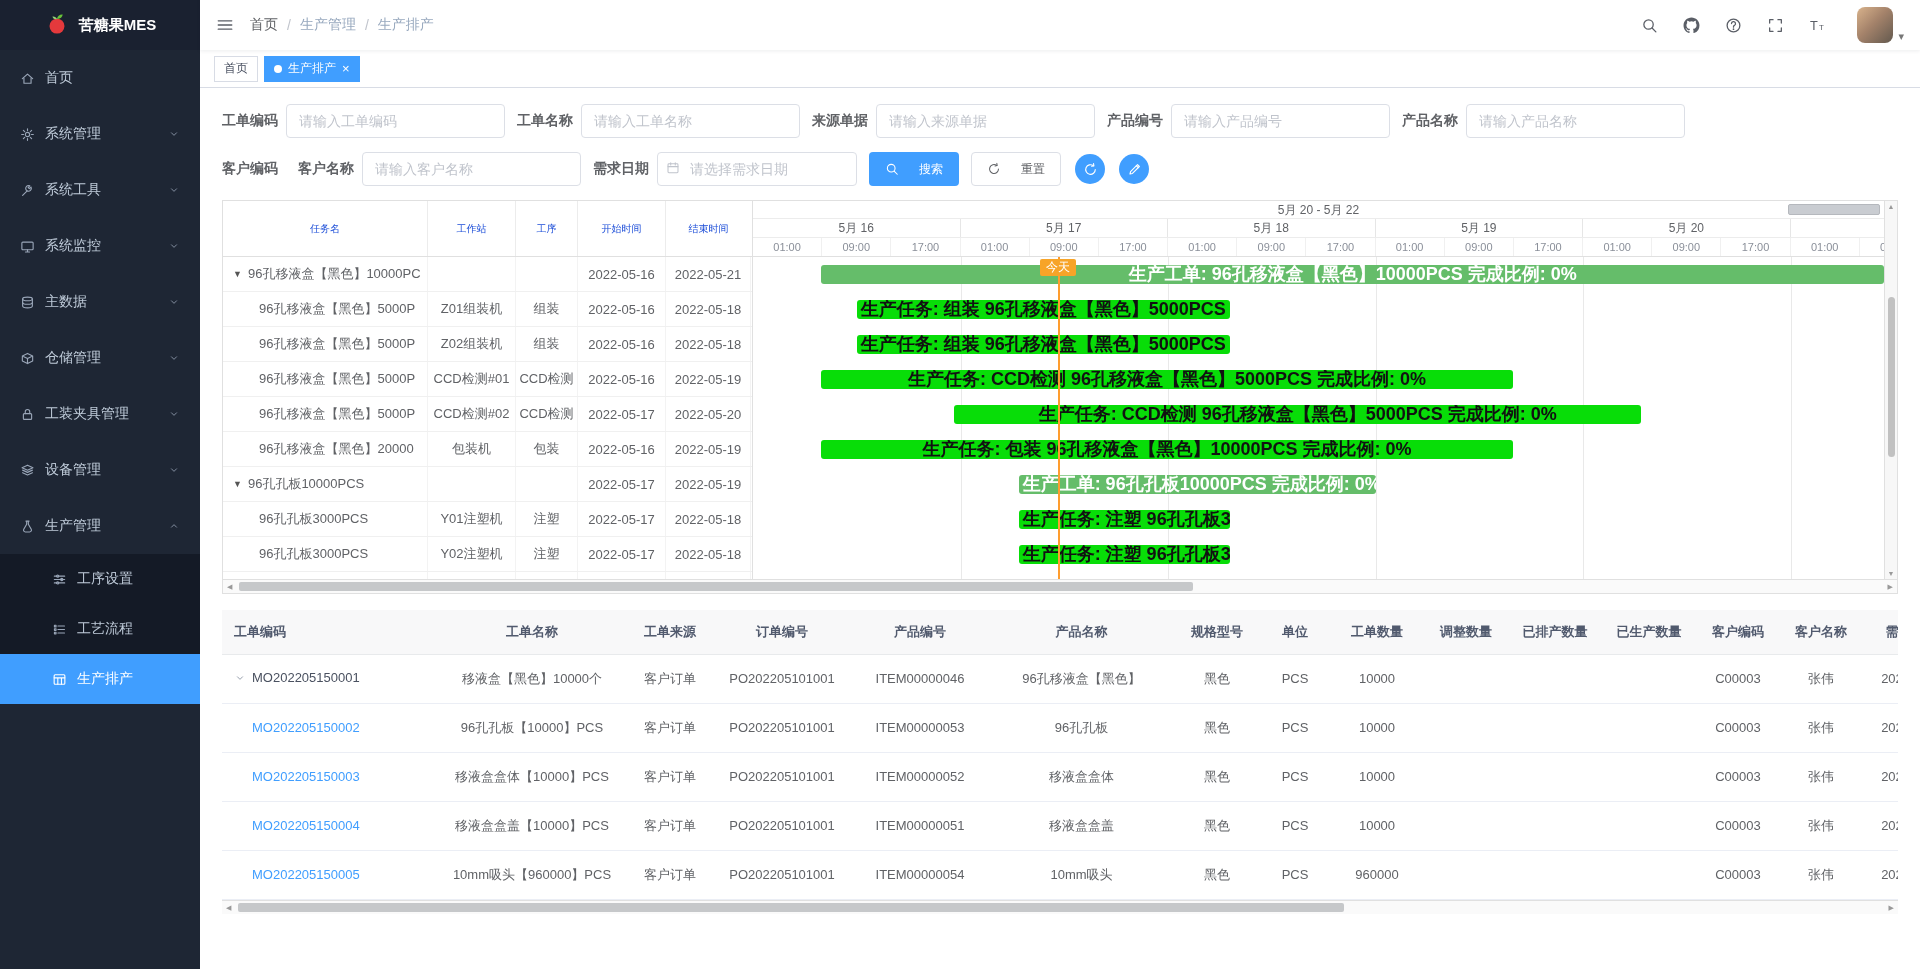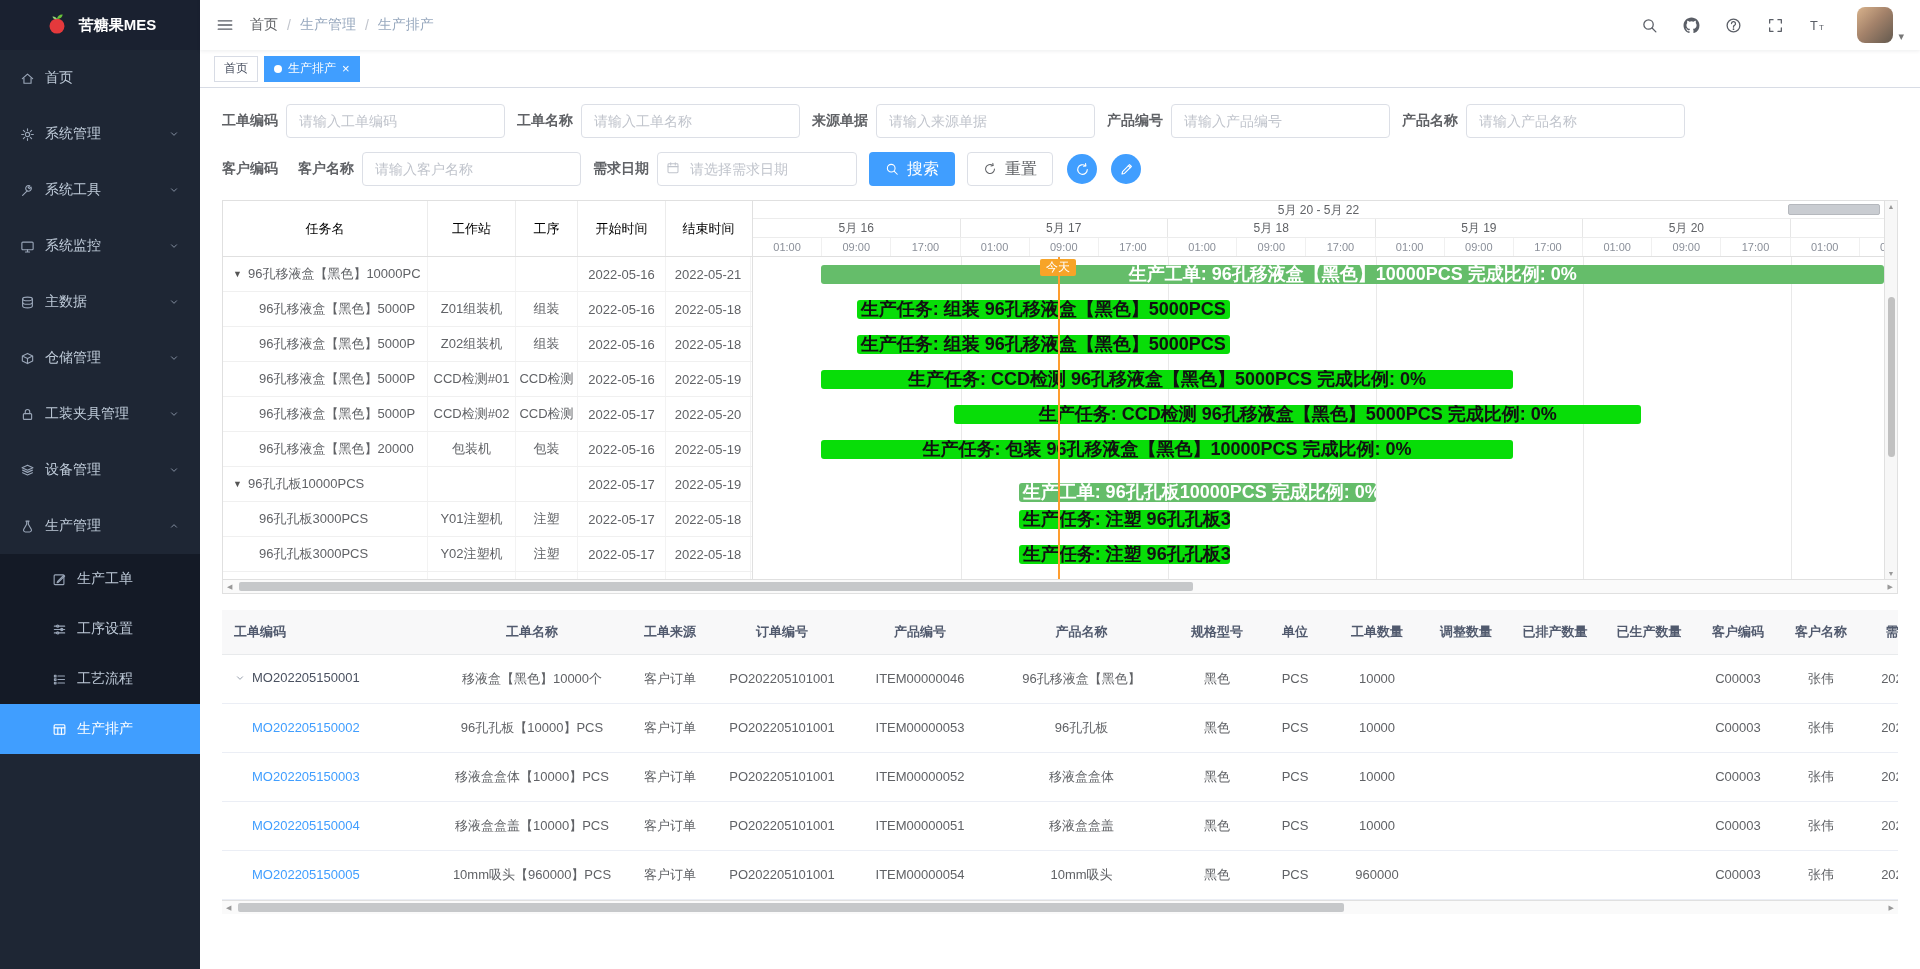--- a/index.html
+++ b/index.html
@@ -44,31 +44,31 @@
   .filter-area{padding-top:16px}
   .f-row{display:flex;align-items:center;height:34px;margin-bottom:14px}
   .f-fields{display:flex;align-items:center}
   .f-item{display:flex;align-items:center;margin-right:12px}
   .f-label{font-weight:700;color:#606266;font-size:14px;margin-right:8px;white-space:nowrap}
   .f-input{position:relative;display:inline-flex}
   .f-input input{width:219px;height:34px;border:1px solid #dcdfe6;border-radius:4px;padding:0 12px;font-size:14px;color:#606266;outline:none;font-family:inherit}
   .f-input input::placeholder{color:#c0c4cc}
   .f-input.date input{width:200px;padding-left:32px}
   .f-input .cal{position:absolute;left:9px;top:9px;color:#c0c4cc}
-  .btn{display:inline-flex;align-items:center;gap:8px;height:34px;padding:0 15px;border-radius:4px;font-size:16px;cursor:pointer;border:1px solid transparent;font-family:Liberation Serif, serif}
+  .btn{display:inline-flex;align-items:center;gap:20px;height:34px;padding:0 15px;border-radius:4px;font-size:12px;cursor:pointer;border:1px solid transparent;font-family:Liberation Serif, serif}
   .btn.primary{background:#409eff;color:#fff}
   .btn.plain{background:#fff;border-color:#dcdfe6;color:#606266;margin-left:12px}
   .cbtn{width:30px;height:30px;border-radius:50%;border:none;background:#409eff;color:#fff;display:inline-flex;align-items:center;justify-content:center;cursor:pointer;margin-left:14px}
 
   
   .gantt-card{border:1px solid #e0e0e0}
   .gantt{display:flex}
   .g-left{width:530px;flex-shrink:0;border-right:1px solid #e0e0e0}
   .g-left-header{height:56px;display:flex;border-bottom:1px solid #e0e0e0}
-  .g-col-h{display:flex;align-items:center;justify-content:center;font-size:13px;color:#000000;border-right:1px solid #ececec;height:100%}
+  .g-col-h{display:flex;align-items:center;justify-content:center;font-size:10px;color:#1d4ed8;border-right:1px solid #ececec;height:100%}
   .g-col-h:last-child{border-right:none}
   .g-left-body{height:322px;overflow:hidden}
   .g-row{height:35px;display:flex;border-bottom:1px solid #f0f0f0;font-size:13px;color:#606266;align-items:stretch;cursor:pointer}
   .g-cell{display:flex;align-items:center;justify-content:center;border-right:1px solid #f3f3f3;overflow:hidden;white-space:nowrap}
   .g-cell.name{justify-content:flex-start;padding-left:10px}
   .g-cell.name.lv1{padding-left:36px}
   .tri{font-size:9px;color:#555;margin-right:6px}
   .g-right{flex:1;min-width:0;position:relative;overflow:hidden}
   .g-right-header{height:56px;border-bottom:1px solid #e0e0e0;font-size:12px;color:#606266}
   .g-range{height:18px;line-height:18px;text-align:center;position:relative;border-bottom:1px solid #ececec;font-size:12px}
@@ -231,29 +231,20 @@
             </svg>
           </span>
        <span class="mi-label">生产管理</span>
        <span class="mi-arrow">
             <svg viewBox="0 0 16 16" width="12" height="12" fill="none" stroke="currentColor" stroke-width="1.2" stroke-linecap="round" stroke-linejoin="round">
               <path d="M4.6 9.6 8 6.2l3.4 3.4"></path>
             </svg>
           </span>
      </div>
         <div class="submenu">
-          <div class="menu-item">
-           <span class="mi-icon">
-              <svg viewBox="0 0 16 16" width="15" height="15" fill="none" stroke="currentColor" stroke-width="1.2" stroke-linecap="round" stroke-linejoin="round">
-                <rect x="2.3" y="3.1" width="10.4" height="10.4" rx="1"></rect>
-                <path d="M6 10 12.6 3.4l.9.9L6.9 10.9l-1.4.5z"></path>
-              </svg>
-            </span>
-           <span class="mi-label">生产工单</span>
-         </div>
           <div class="menu-item">
            <span class="mi-icon">
               <svg viewBox="0 0 16 16" width="15" height="15" fill="none" stroke="currentColor" stroke-width="1.2" stroke-linecap="round" stroke-linejoin="round">
                 <path d="M2.5 4.4h11M2.5 8h11M2.5 11.6h11"></path>
                 <circle cx="6" cy="4.4" r="1.2"></circle>
                 <circle cx="10.4" cy="8" r="1.2"></circle>
                 <circle cx="6" cy="11.6" r="1.2"></circle>
               </svg>
             </span>
            <span class="mi-label">工序设置</span>
@@ -588,21 +579,21 @@
                 <div class="g-gridline" style="left:36.697%"></div>
                 <div class="g-gridline" style="left:55.046%"></div>
                 <div class="g-gridline" style="left:73.394%"></div>
                 <div class="g-gridline" style="left:91.743%"></div>
                 <div class="g-bar order" style="top:8px;left:6.055%;width:93.945%">生产工单: 96孔移液盒【黑色】10000PCS 完成比例: 0%</div>
                 <div class="g-bar task" style="top:43px;left:9.174%;width:33.028%">生产任务: 组装 96孔移液盒【黑色】5000PCS 完成比例: 0%</div>
                 <div class="g-bar task" style="top:78px;left:9.174%;width:33.028%">生产任务: 组装 96孔移液盒【黑色】5000PCS 完成比例: 0%</div>
                 <div class="g-bar task" style="top:113px;left:6.055%;width:61.101%">生产任务: CCD检测 96孔移液盒【黑色】5000PCS 完成比例: 0%</div>
                 <div class="g-bar task" style="top:148px;left:17.798%;width:60.734%">生产任务: CCD检测 96孔移液盒【黑色】5000PCS 完成比例: 0%</div>
                 <div class="g-bar task" style="top:183px;left:6.055%;width:61.101%">生产任务: 包装 96孔移液盒【黑色】10000PCS 完成比例: 0%</div>
-                <div class="g-bar order" style="top:226px;left:23.486%;width:31.560%">生产工单: 96孔孔板10000PCS 完成比例: 0%</div>
+                <div class="g-bar order" style="top:218px;left:23.486%;width:31.560%">生产工单: 96孔孔板10000PCS 完成比例: 0%</div>
                 <div class="g-bar task" style="top:253px;left:23.486%;width:18.716%">生产任务: 注塑 96孔孔板3000PCS 完成比例: 0%</div>
                 <div class="g-bar task" style="top:288px;left:23.486%;width:18.716%">生产任务: 注塑 96孔孔板3000PCS 完成比例: 0%</div>
                 <div class="g-today-line" style="left:26.972%"></div>
 <div class="g-today-label" style="left:26.972%">今天</div>
               </div>
           </div>
           <div class="g-vscroll">
             <span class="sarrow">▲</span>
             <span class="g-vthumb"></span>
             <span class="sarrow">▼</span>

